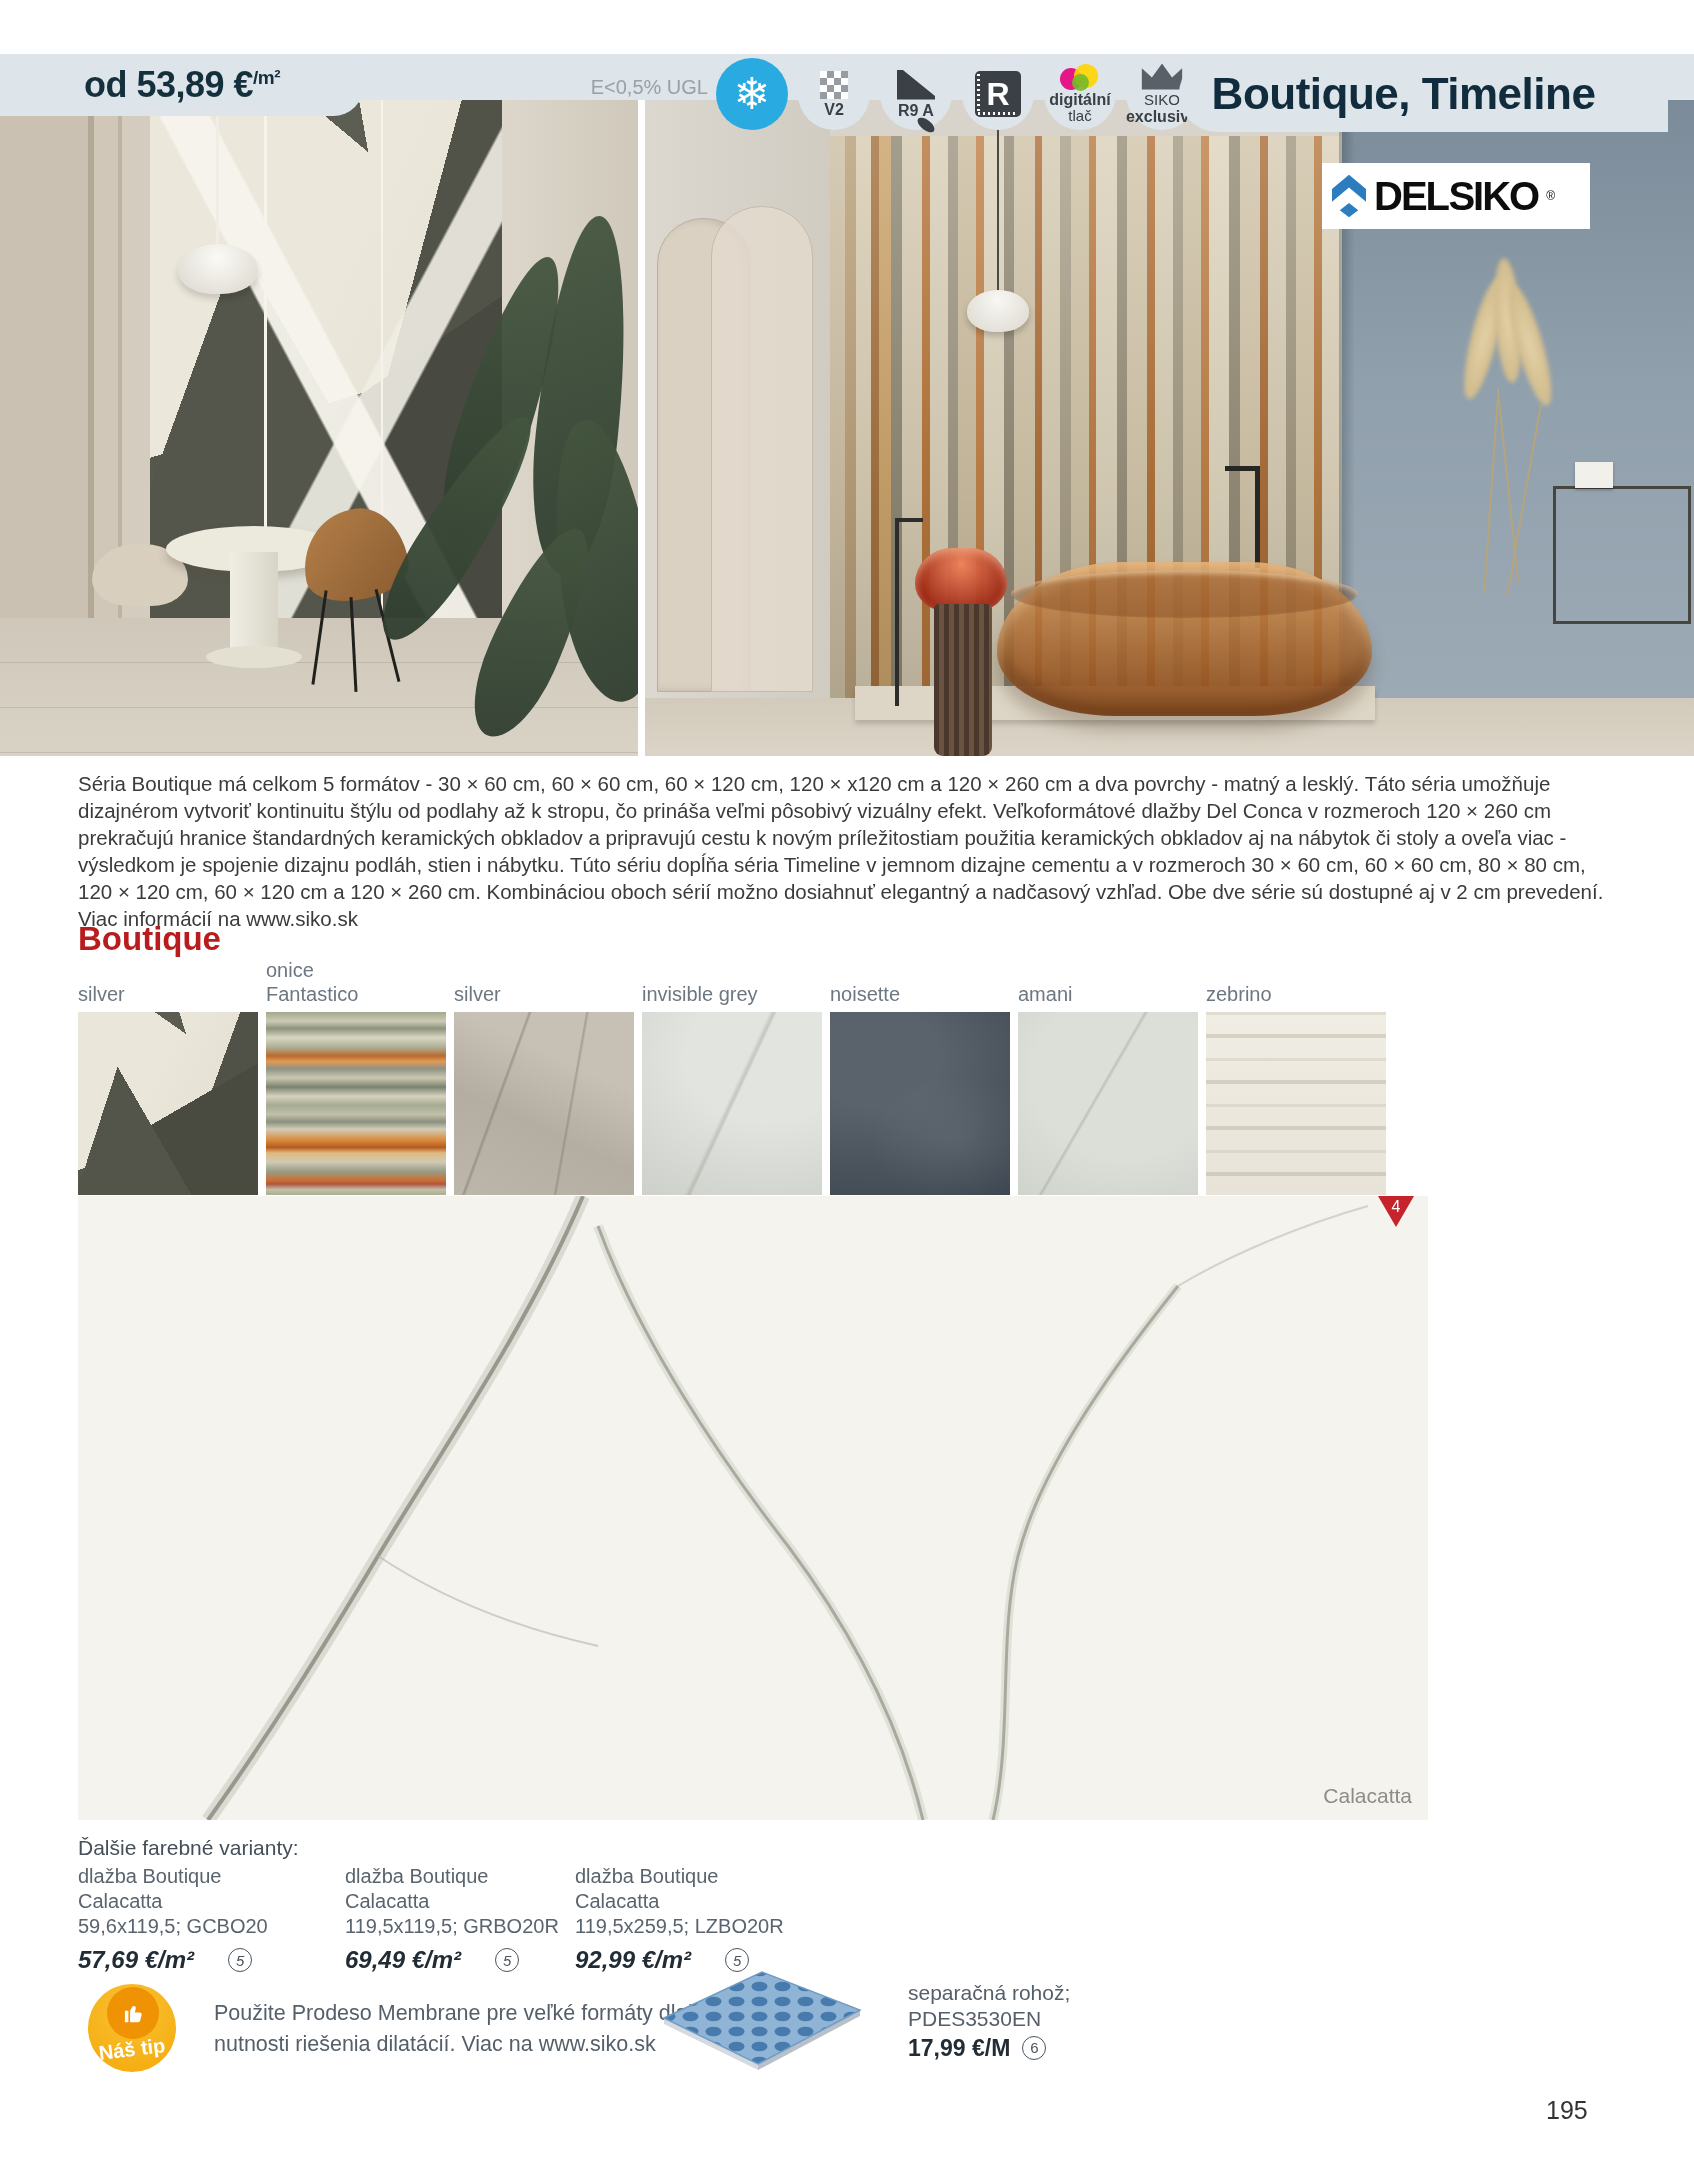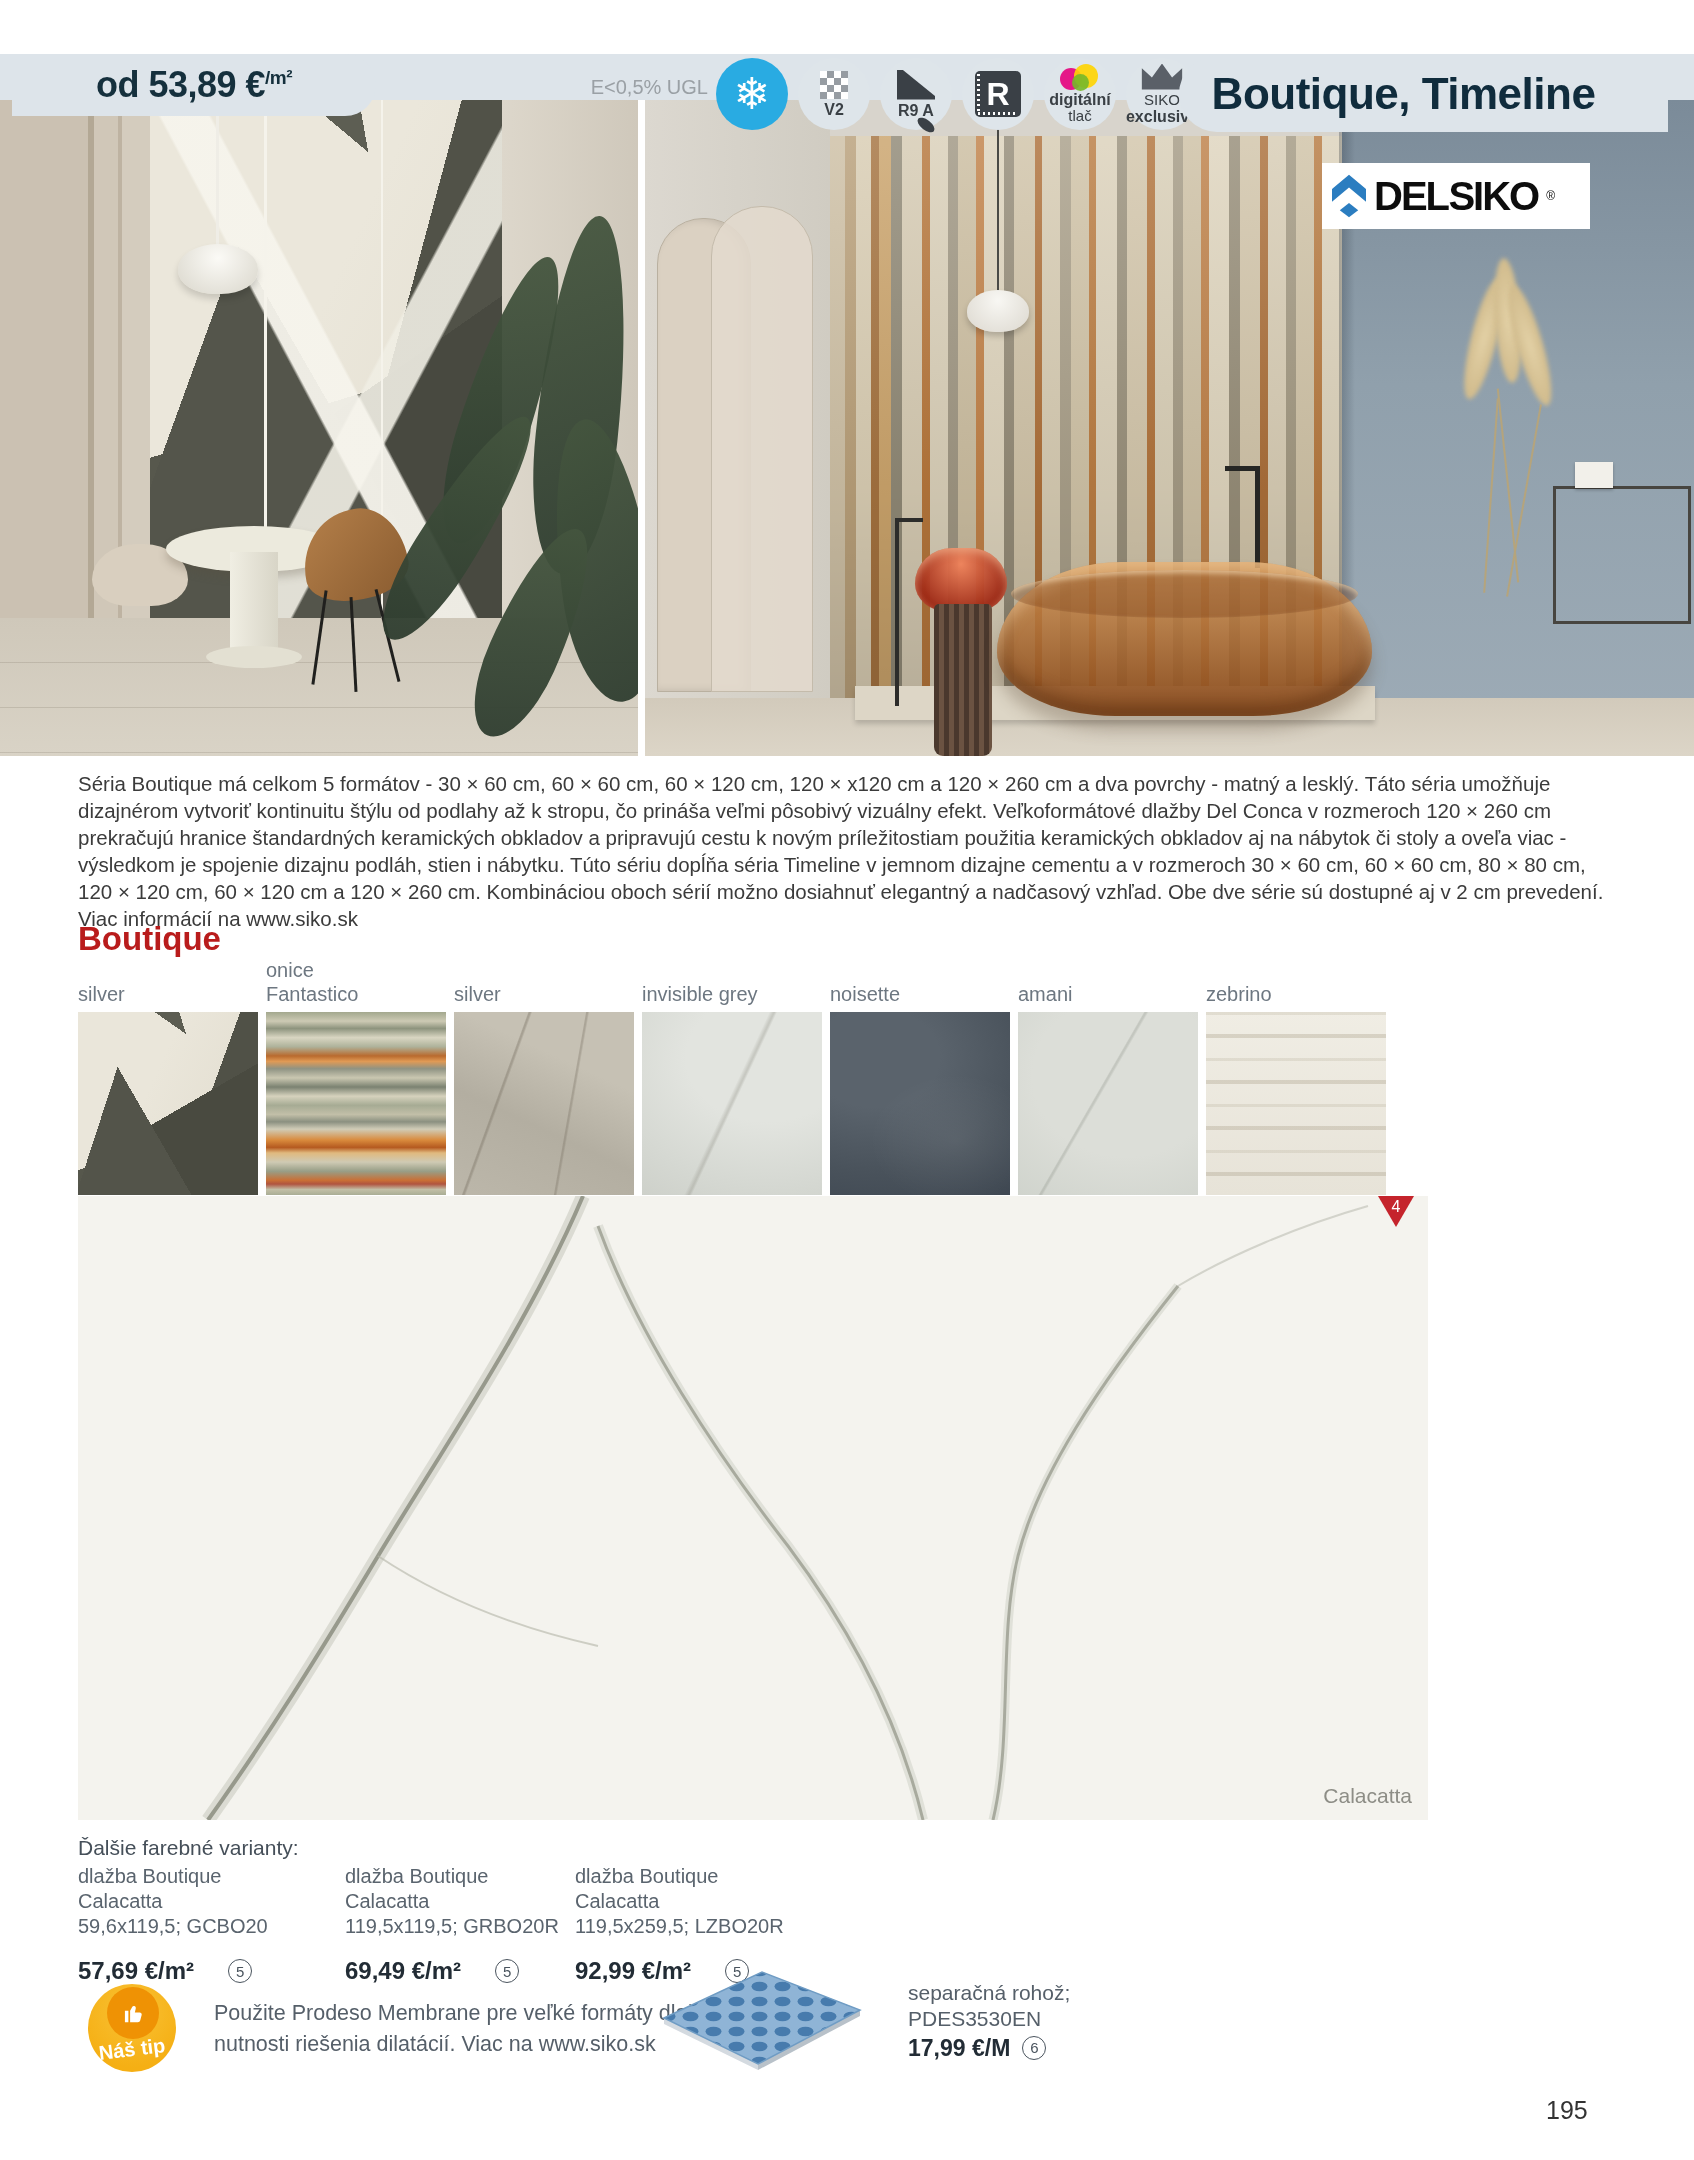--- a/index.html
+++ b/index.html
@@ -2,21 +2,21 @@
 <html><head>
 <meta charset="utf-8">
 <style>
   html,body{margin:0;padding:0;background:#ffffff;}
   #page{position:relative;width:1694px;height:2160px;background:#ffffff;overflow:hidden;
         font-family:"Liberation Sans",sans-serif;color:#3b3b3b;}
   .abs{position:absolute;}
 
   
   .band{position:absolute;left:0;top:54px;width:1694px;height:46px;background:#dde4ea;z-index:5;}
-  .price-pill{position:absolute;left:12px;top:54px;width:364px;height:62px;background:#dde4ea;
+  .price-pill{position:absolute;left:0;top:54px;width:364px;height:62px;background:#dde4ea;
               border-radius:0 31px 31px 0;z-index:6;display:flex;align-items:center;justify-content:center;}
   .price-pill .p{font-size:36px;font-weight:bold;color:#15303d;letter-spacing:-0.5px;}
   .price-pill sup{font-size:19px;font-weight:bold;color:#15303d;}
   .ugl{position:absolute;left:540px;top:76px;width:168px;text-align:right;font-size:20px;color:#9aa0a5;z-index:6;}
   .circ{position:absolute;top:58px;width:72px;height:72px;border-radius:50%;background:#dee5ea;z-index:6;
         display:flex;flex-direction:column;align-items:center;justify-content:center;}
   .circ .cap{font-size:16px;font-weight:bold;color:#3a4045;line-height:17px;}
   .circ .cap2{font-size:15px;color:#3a4045;line-height:16px;}
   .c-frost{left:716px;background:#29abe2;}
   .c-frost .flake{color:#ffffff;font-size:44px;line-height:44px;font-family:"DejaVu Sans",sans-serif;}
@@ -191,21 +191,21 @@
   .hero svg{position:absolute;left:0;top:0;}
   .hero-marker{position:absolute;left:1300px;top:0;width:36px;height:31px;background:#c5242c;
     clip-path:polygon(0 0,100% 0,50% 100%);color:#fff;font-size:16px;text-align:center;line-height:22px;}
   .hero-caption{position:absolute;right:16px;bottom:12px;font-size:21px;color:#8d8d86;}
 
   
   .variants-h{position:absolute;left:78px;top:1836px;font-size:21px;color:#454f59;}
   .vcol{position:absolute;top:1864px;width:250px;}
   .vcol1{left:78px;} .vcol2{left:345px;} .vcol3{left:575px;}
   .vline{font-size:20px;line-height:25px;color:#5a646e;}
-  .vprice-row{margin-top:18px;display:flex;align-items:center;}
+  .vprice-row{margin-top:7px;display:flex;align-items:center;font-style:italic;}
   .vprice{font-size:24px;font-weight:bold;color:#222c35;}
   .refc{display:inline-flex;align-items:center;justify-content:center;width:24px;height:24px;
         border:1.6px solid #4a545e;border-radius:50%;font-size:15px;color:#4a545e;margin-left:34px;box-sizing:border-box;}
 
   
   .tip-badge{position:absolute;left:88px;top:1984px;width:88px;height:88px;border-radius:50%;
     background:radial-gradient(circle at 50% 30%,#f9c235,#f5af14 75%);}
   .tip-thumb{position:absolute;left:19px;top:3px;width:52px;height:52px;border-radius:50%;background:#ef9204;
     display:flex;align-items:center;justify-content:center;}
   .tip-badge-label{position:absolute;left:0;bottom:11px;width:100%;text-align:center;color:#ffffff;

